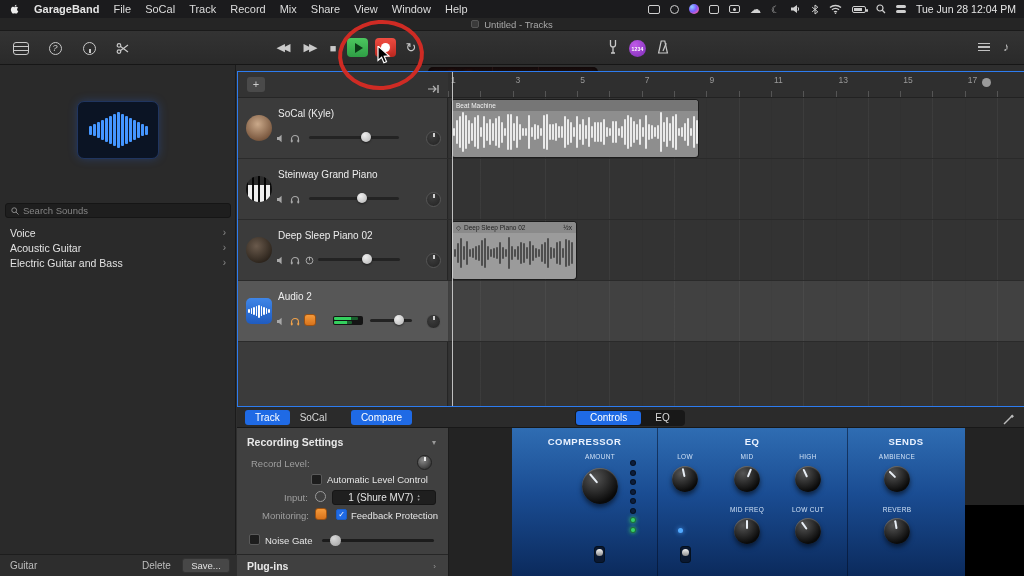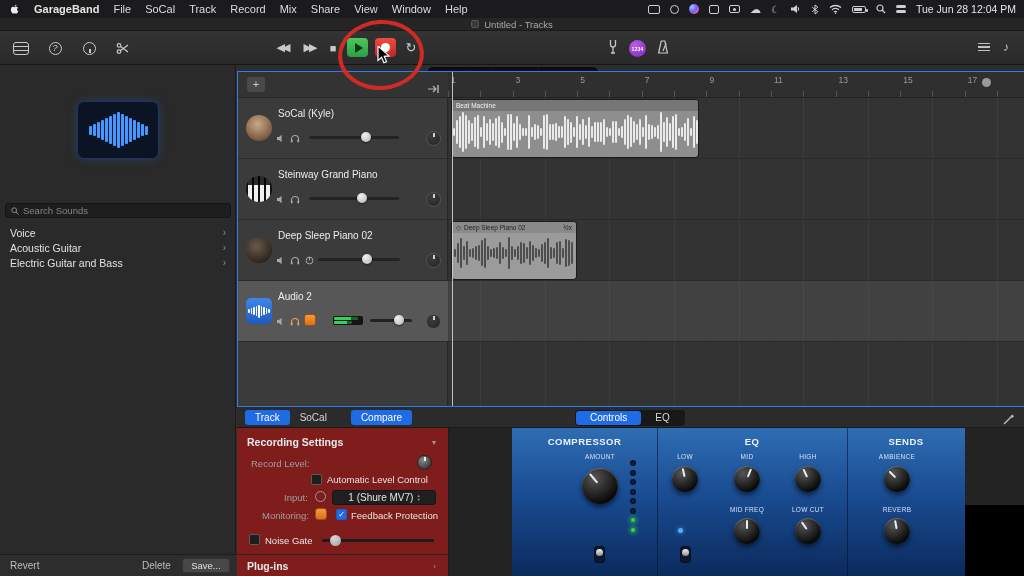--- a/index.html
+++ b/index.html
@@ -149,21 +149,21 @@
 
   
   #bottom{position:absolute;left:237px;top:407px;width:787px;height:169px;background:#232323;}
   #tabbar{position:absolute;left:0;top:0;width:100%;height:21px;background:#2b2b2b;border-bottom:1px solid #181818;display:flex;align-items:center;}
   .pill{height:15px;border-radius:3px;font-size:10px;line-height:15px;padding:0 10px;color:#d8d8d8;}
   .pill.blue{background:#1f6ae5;color:#fff;}
   .view-group{position:absolute;left:338px;top:3px;display:flex;background:#181818;border-radius:4px;padding:1px;}
   .view-group .pill{padding:0 14px;height:14px;line-height:14px;}
   .pencil-ic{position:absolute;right:10px;top:5px;}
 
-  #rec-panel{position:absolute;left:0;top:21px;width:212px;height:148px;background:#7f1d1d;border-right:1px solid #1c1c1c;font-size:10px;}
+  #rec-panel{position:absolute;left:0;top:21px;width:212px;height:148px;background:#404040;border-right:1px solid #1c1c1c;font-size:10px;}
   .rp-header{position:absolute;left:10px;top:8px;font-size:10.5px;font-weight:bold;color:#e8e8e8;}
   .rp-chev{position:absolute;right:12px;font-size:8px;color:#9a9a9a;}
   .rp-label{position:absolute;font-size:9.5px;color:#9f9f9f;white-space:nowrap;}
   .rp-value{font-size:9.5px;color:#e4e4e4;white-space:nowrap;}
   .cb{position:absolute;width:11px;height:11px;border-radius:2px;background:#1d1d1d;border:1px solid #5a5a5a;}
   .cb.checked{background:#1f6ae5;border-color:#1a5ec9;color:#fff;font-size:8px;line-height:10px;text-align:center;}
   .mini-knob{position:absolute;width:15px;height:15px;border-radius:50%;background:radial-gradient(circle at 38% 32%,#8a8a8a,#3a3a3a 75%);border:1px solid #222;}
   .mini-knob::after{content:"";position:absolute;left:6px;top:1px;width:2px;height:4px;background:#eee;}
   .fmt-btn{position:absolute;width:11px;height:11px;border-radius:50%;border:1.5px solid #9a9a9a;}
   .stepper{position:absolute;left:95px;top:62px;width:104px;height:15px;background:#1f1f1f;border:1px solid #161616;border-radius:3px;
@@ -386,21 +386,21 @@
     </div>
     <div class="lib-item" style="top:175px;">
       <span class="lbl">Acoustic Guitar</span>
         <span class="chev">›</span>
     </div>
     <div class="lib-item" style="top:190px;">
       <span class="lbl">Electric Guitar and Bass</span>
         <span class="chev">›</span>
     </div>
     <div class="side-footer">
-      <span class="sf-revert">Revert</span>
+      <span class="sf-revert">Guitar</span>
       <span class="sf-delete">Delete</span>
       <span class="sf-save">Save...</span>
     </div>
   </div>
 
   <div id="tracks-wrap">
 
     <div id="thead-col">
       <div class="thead-top">
         <span class="add-track">+</span>

